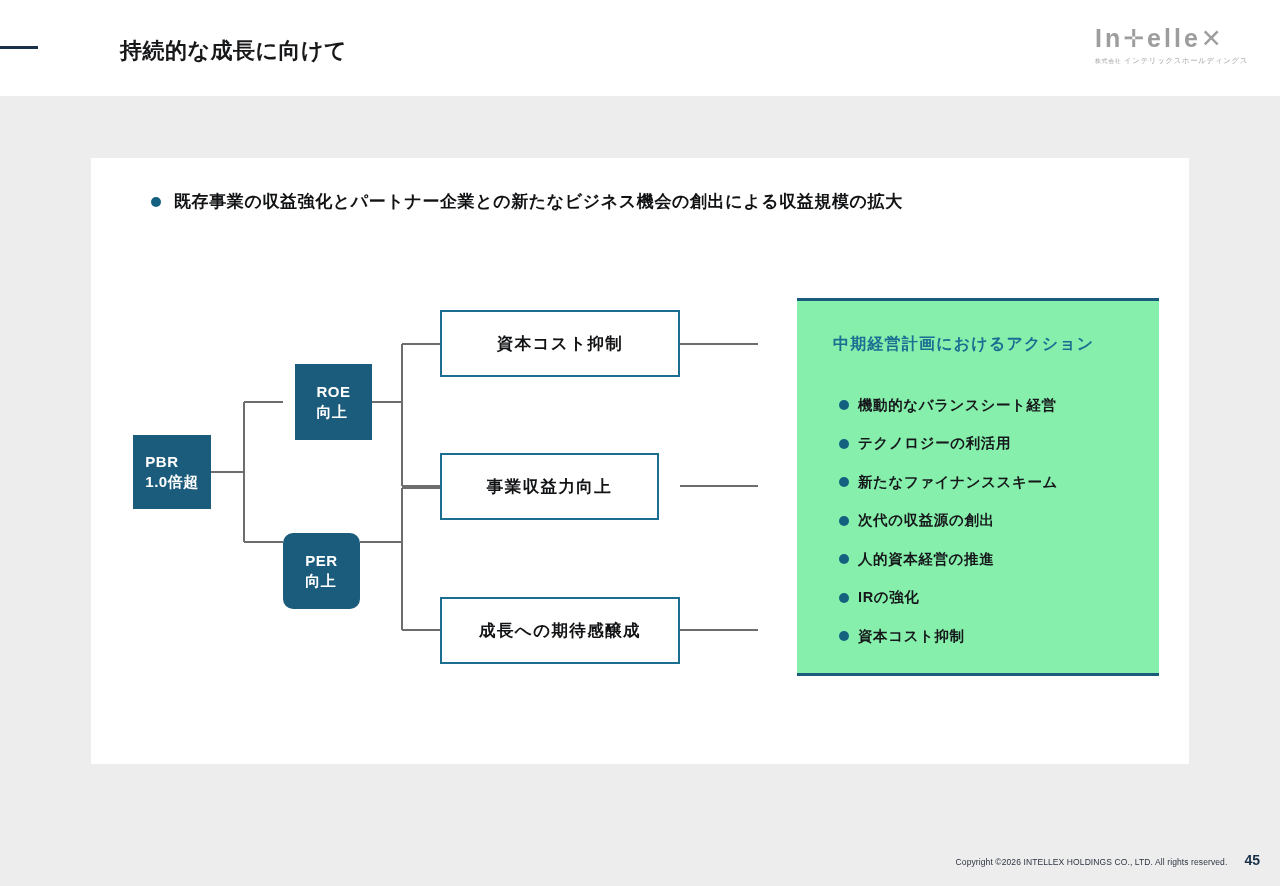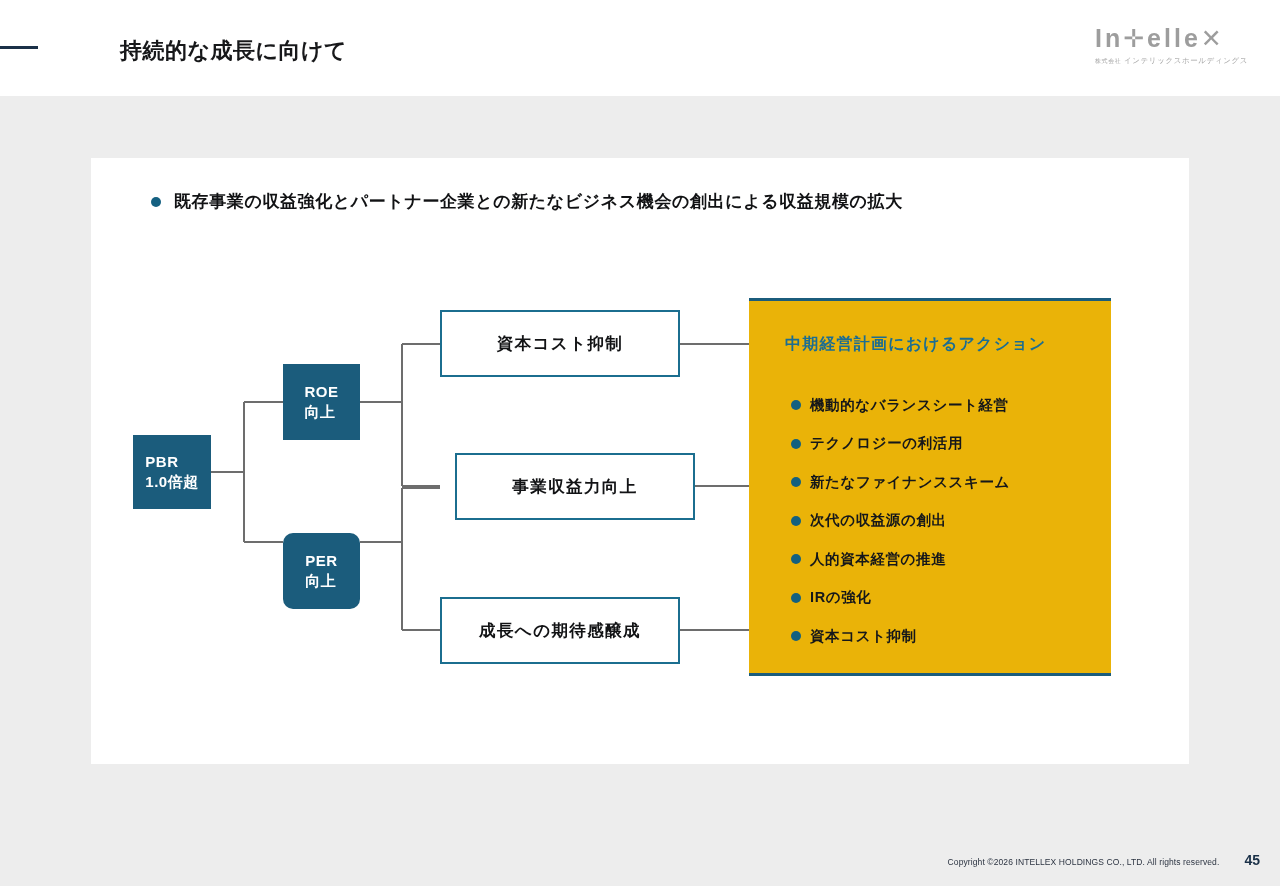--- a/index.html
+++ b/index.html
@@ -140,34 +140,34 @@
     background: #ffffff;
     border: 2px solid #1b6e8f;
     color: #121315;
     font-size: 16.5px;
     font-weight: 700;
     letter-spacing: 1.4px;
   }
 
   
   #node-pbr   { left: 42px;  top: 277px; width: 78px;  height: 74px; }
-  #node-roe   { left: 192px; top: 206px; width: 77px;  height: 76px; }
+  #node-roe   { left: 204px; top: 206px; width: 77px;  height: 76px; }
   #node-per   { left: 192px; top: 375px; width: 77px;  height: 76px; border-radius: 10px; }
   #node-cost  { left: 349px; top: 152px; width: 240px; height: 67px; }
-  #node-rev   { left: 364px; top: 295px; width: 240px; height: 67px; }
+  #node-rev   { left: 349px; top: 295px; width: 219px; height: 67px; }
   #node-grow  { left: 349px; top: 439px; width: 240px; height: 67px; }
 
   
   .action-panel {
     position: absolute;
-    left: 658px; top: 140px;
+    left: 706px; top: 140px;
     width: 362px;
     height: 378px;
     box-sizing: border-box;
-    background: #eab308;
+    background: #86efac;
     border-top: 3px solid #1b5c7c;
     border-bottom: 3px solid #1b5c7c;
   }
   .action-title {
     position: absolute;
     left: 36px; top: 33px;
     font-size: 16px;
     font-weight: 700;
     letter-spacing: 1.2px;
     color: #1b6d92;
@@ -197,21 +197,21 @@
     color: #15171a;
     white-space: nowrap;
   }
 
   
   .footer {
     position: absolute;
     right: 20px; bottom: 18px;
     display: flex;
     align-items: baseline;
-    gap: 25px;
+    gap: 17px;
   }
   .footer-copy {
     font-size: 8.5px;
     color: #2c3442;
     letter-spacing: 0.1px;
     white-space: nowrap;
   }
   .footer-page {
     font-size: 14px;
     font-weight: 700;

